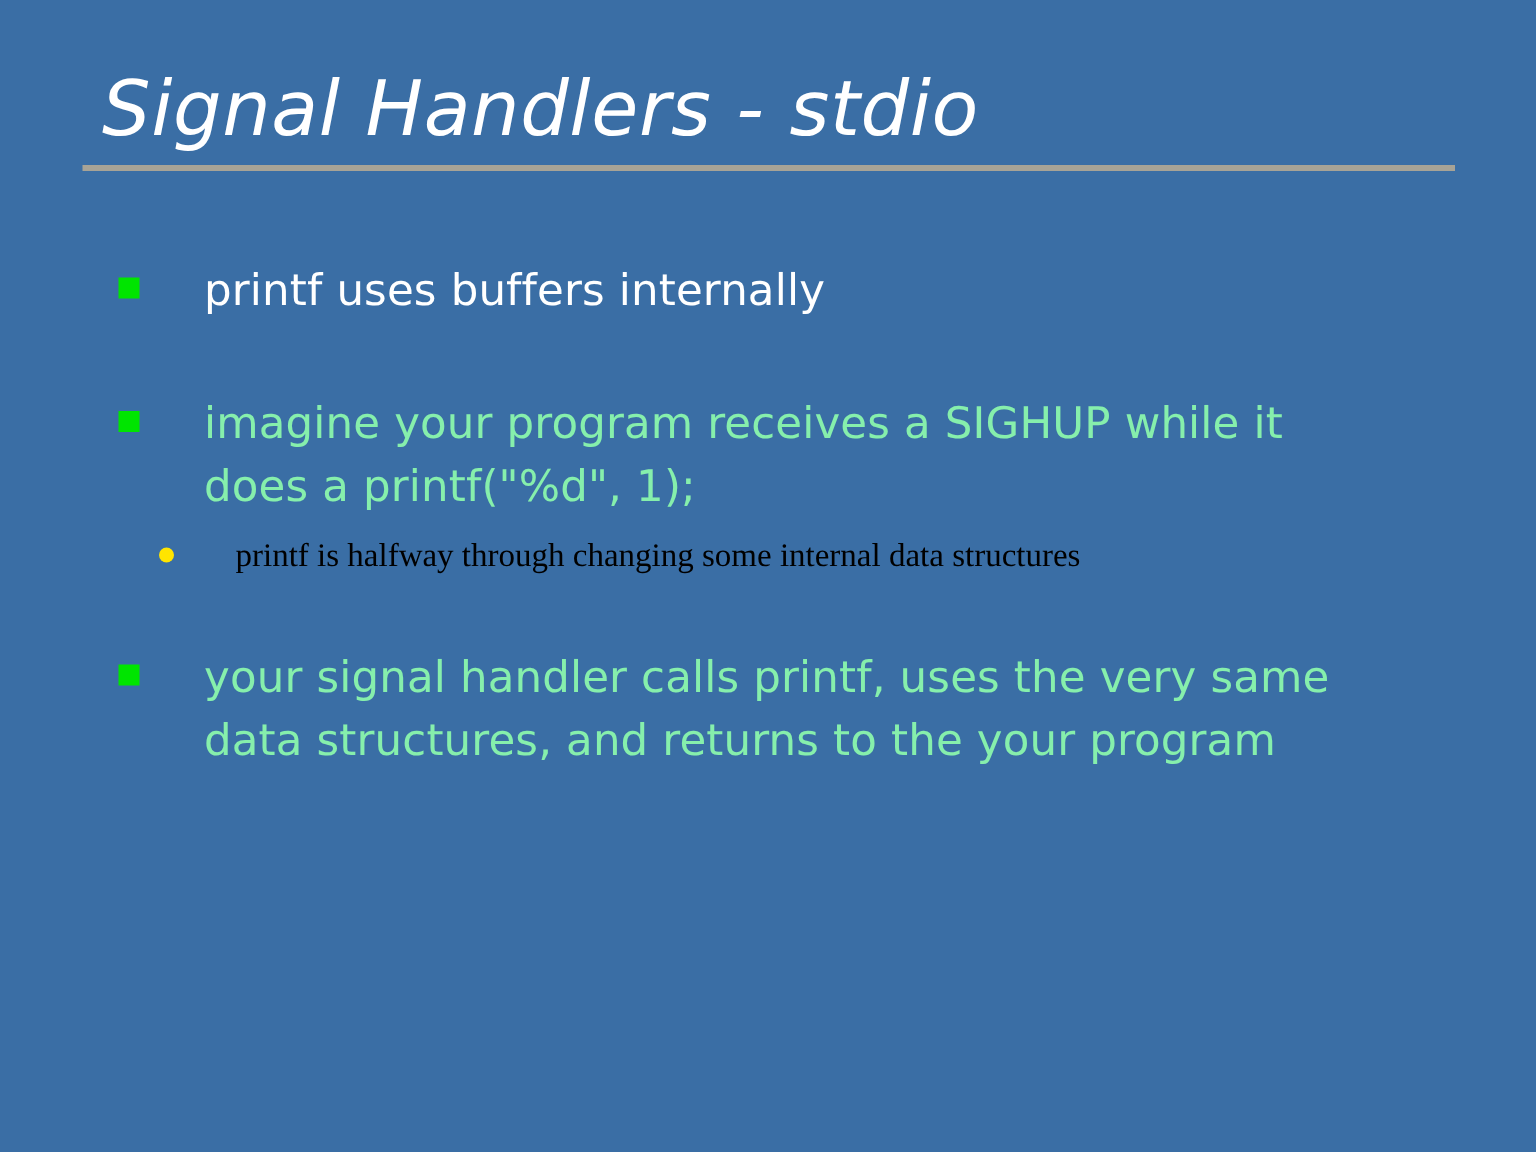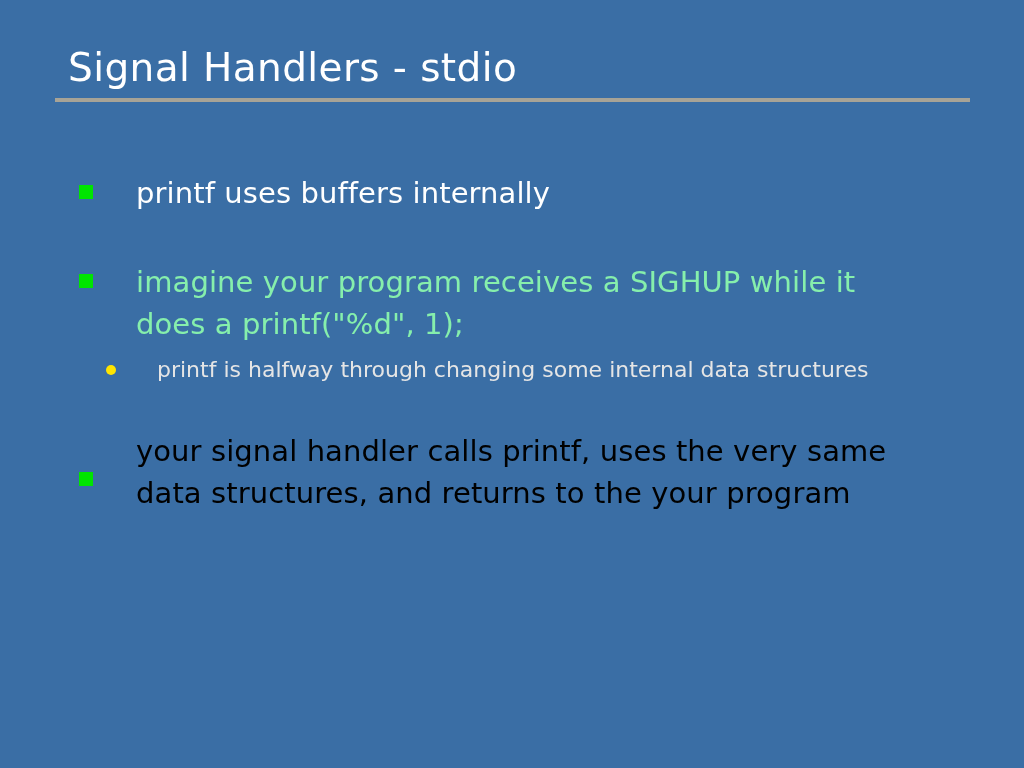--- a/index.html
+++ b/index.html
@@ -26,26 +26,27 @@
   #title-block {
     position: absolute;
     left: 55px;
     top: 48px;
     width: 915px;
   }
 
   #slide-title {
     color: #ffffff;
     font-family: "DejaVu Sans", sans-serif;
-    font-size: 39px;
+    font-size: 51px;
     font-weight: 400;
     line-height: 1.02;
     letter-spacing: 0.4px;
     padding-left: 13px;
     white-space: nowrap;
+    font-style: italic;
   }
 
   #title-rule {
     margin-top: 10px;
     width: 915px;
     height: 4px;
     background: #a7a396;
   }
 
   
@@ -132,30 +133,30 @@
     <div class="bullet-row lvl1" style="color: #86efac;">
       <span class="marker" style="background: rgb(0, 229, 0);"></span>
       <span class="bullet-text">
         <span class="nowrap-line">imagine your program receives a SIGHUP while it</span>
         <span class="nowrap-line">does a printf("%d", 1);</span>
       </span>
     </div>
 
     <div class="gap-md"></div>
 
-    <div class="bullet-row lvl2" style="color: #e5e5e5;">
+    <div class="bullet-row lvl2" style="color: #000000; font-family: Liberation Serif, serif;">
       <span class="marker" style="background: rgb(255, 229, 0);"></span>
       <span class="bullet-text">
         <span class="nowrap-line">printf is halfway through changing some internal data structures</span>
       </span>
     </div>
 
     <div class="gap-sm"></div>
 
-    <div class="bullet-row lvl1" style="color: #000000; align-items: center;">
+    <div class="bullet-row lvl1" style="color: #86efac;">
       <span class="marker" style="background: rgb(0, 229, 0);"></span>
       <span class="bullet-text">
         <span class="nowrap-line">your signal handler calls printf, uses the very same</span>
         <span class="nowrap-line">data structures, and returns to the your program</span>
       </span>
     </div>
 
   </div>
 </div>
 

